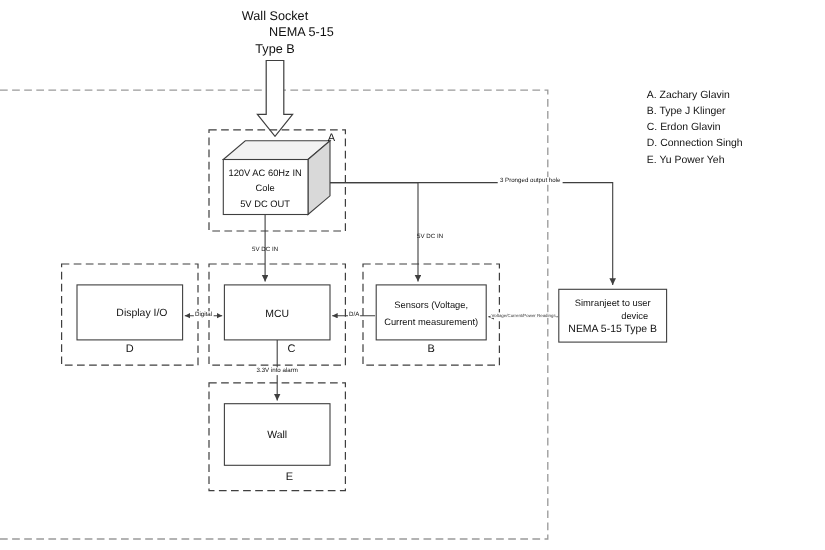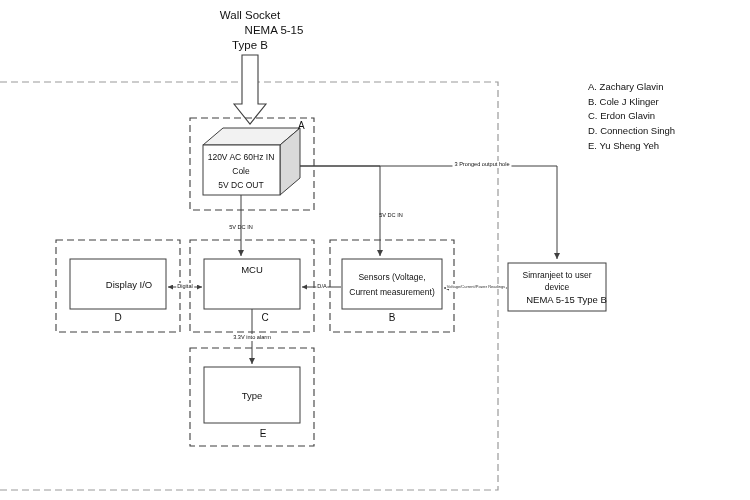--- a/index.html
+++ b/index.html
@@ -90,43 +90,43 @@
   <div class="txt title-text t-center" style="left:250px;top:38px;text-align:right;">Type B</div>
 
   <div class="txt box-text t-center" style="left:241px;top:152px;">120V AC 60Hz IN</div>
   <div class="txt box-text t-center" style="left:241px;top:166px;">Cole</div>
   <div class="txt box-text t-center" style="left:241px;top:180px;">5V DC OUT</div>
   <div class="txt group-label" style="left:298px;top:120px;">A</div>
 
   <div class="txt box-text-lg t-center" style="left:118px;top:279px;padding-left:22px;">Display I/O</div>
   <div class="txt group-label t-center" style="left:118px;top:312px;">D</div>
 
-  <div class="txt box-text-lg t-center" style="left:252px;top:264px;">MCU</div>
+  <div class="txt box-text-lg t-center" style="left:252px;top:280px;">MCU</div>
   <div class="txt group-label t-center" style="left:265px;top:312px;">C</div>
 
   <div class="txt box-text t-center" style="left:392px;top:272px;">Sensors (Voltage,</div>
   <div class="txt box-text t-center" style="left:392px;top:287px;">Current measurement)</div>
   <div class="txt group-label t-center" style="left:392px;top:312px;">B</div>
 
-  <div class="txt box-text-lg t-center" style="left:252px;top:390px;">Type</div>
+  <div class="txt box-text-lg t-center" style="left:252px;top:390px;">Wall</div>
   <div class="txt group-label t-center" style="left:263px;top:428px;">E</div>
 
   <div class="txt box-text t-center" style="left:557px;top:270px;">Simranjeet to user</div>
-  <div class="txt box-text t-center" style="left:557px;top:282px;">device</div>
-  <div class="txt box-text-lg t-center" style="left:557px;top:294px;padding-left:19px;">NEMA 5-15 Type B</div>
+  <div class="txt box-text t-center" style="left:577px;top:282px;">device</div>
+  <div class="txt box-text-lg t-center" style="left:557px;top:294px;">NEMA 5-15 Type B</div>
 
   <div class="txt edge-label t-center" style="left:241px;top:224px;">5V DC IN</div>
   <div class="txt edge-label t-center" style="left:391px;top:212px;">5V DC IN</div>
   <div class="txt edge-label t-center" style="left:482px;top:161px; background:#fff; padding:0 2px;">3 Pronged output hole</div>
   <div class="txt edge-label t-center" style="left:185px;top:283px; background:#fff; padding:0 1px;">Digital</div>
   <div class="txt edge-label t-center" style="left:322px;top:283px; background:#fff; padding:0 1px;">D/A</div>
   <div class="txt edge-label t-center" style="left:252px;top:334px; background:#fff; padding:0 2px;">3.3V into alarm</div>
   <div class="txt edge-label-sm t-center" style="left:476px;top:284px; background:#fff; padding:0 1px;">Voltage/Current/Power Readings</div>
 
   <div style="position:absolute;left:588px;top:80px;">
     <div class="legend-text">A. Zachary Glavin</div>
-    <div class="legend-text">B. Cole J Klinger</div>
+    <div class="legend-text">B. Type J Klinger</div>
     <div class="legend-text">C. Erdon Glavin</div>
     <div class="legend-text">D. Connection Singh</div>
-    <div class="legend-text">E. Yu Sheng Yeh</div>
+    <div class="legend-text">E. Yu Power Yeh</div>
   </div>
 
 </div>
 
 </body></html>

